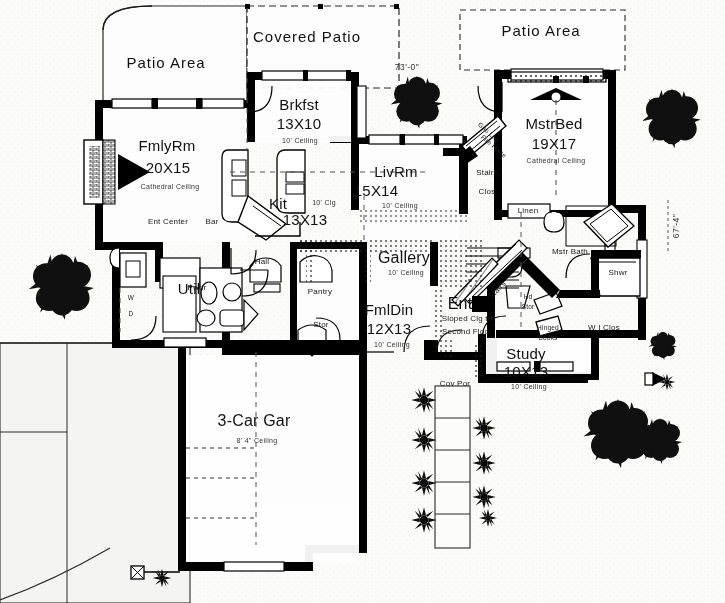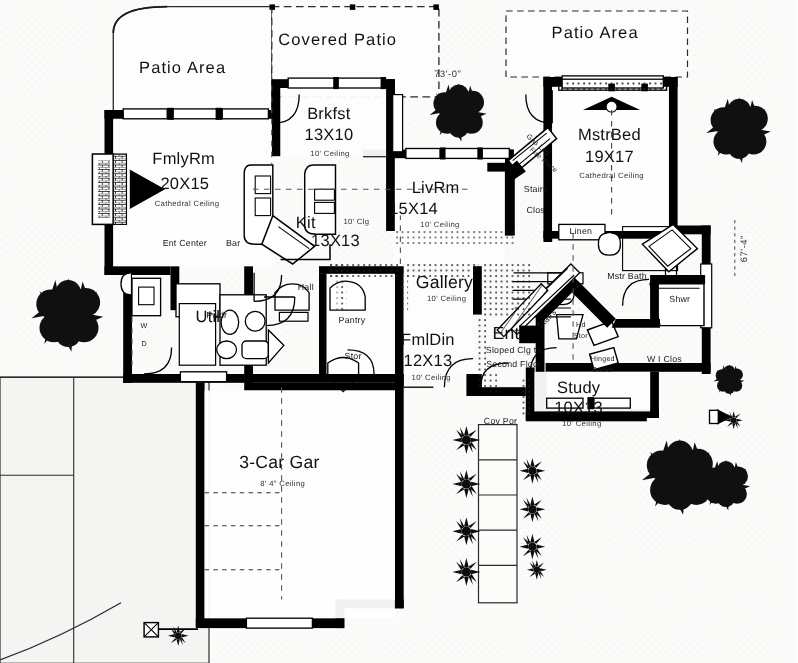--- a/index.html
+++ b/index.html
@@ -458,21 +458,21 @@
 
   <div class="lbl rm-big" style="left:254px;top:421px;">3-Car Gar</div>
   <div class="lbl ceil" style="left:257px;top:440px;">8' 4" Ceiling</div>
 
   <div class="lbl ceil" style="left:406px;top:272px;">10' Ceiling</div>
   <div class="lbl tiny8" style="left:467px;top:318px;">Sloped Clg  to</div>
   <div class="lbl tiny8" style="left:467px;top:331px;">Second Floor</div>
   <div class="lbl tiny8" style="left:168px;top:221px;">Ent Center</div>
   <div class="lbl tiny8" style="left:212px;top:221px;">Bar</div>
   <div class="lbl tiny8" style="left:197px;top:287px;">Pwdr</div>
-  <div class="lbl tiny8" style="left:278px;top:261px;">Hall</div>
+  <div class="lbl tiny8" style="left:262px;top:261px;">Hall</div>
   <div class="lbl tiny8" style="left:320px;top:291px;">Pantry</div>
   <div class="lbl tiny8" style="left:321px;top:324px;">Stor</div>
   <div class="lbl tiny" style="left:131px;top:297px;">W</div>
   <div class="lbl tiny" style="left:131px;top:313px;">D</div>
   <div class="lbl tiny8" style="left:487px;top:172px;">Stairs</div>
   <div class="lbl tiny8" style="left:487px;top:191px;">Clos</div>
   <div class="lbl rot-gl" style="left:489px;top:132px;transform:translate(-50%,-50%) rotate(41deg);">Gas Log</div>
   <div class="lbl rot-gl" style="left:494px;top:146px;transform:translate(-50%,-50%) rotate(41deg);">Fire Place</div>
   <div class="lbl tiny8" style="left:528px;top:210px;">Linen</div>
   <div class="lbl tiny8" style="left:570px;top:251px;">Mstr Bath</div>

